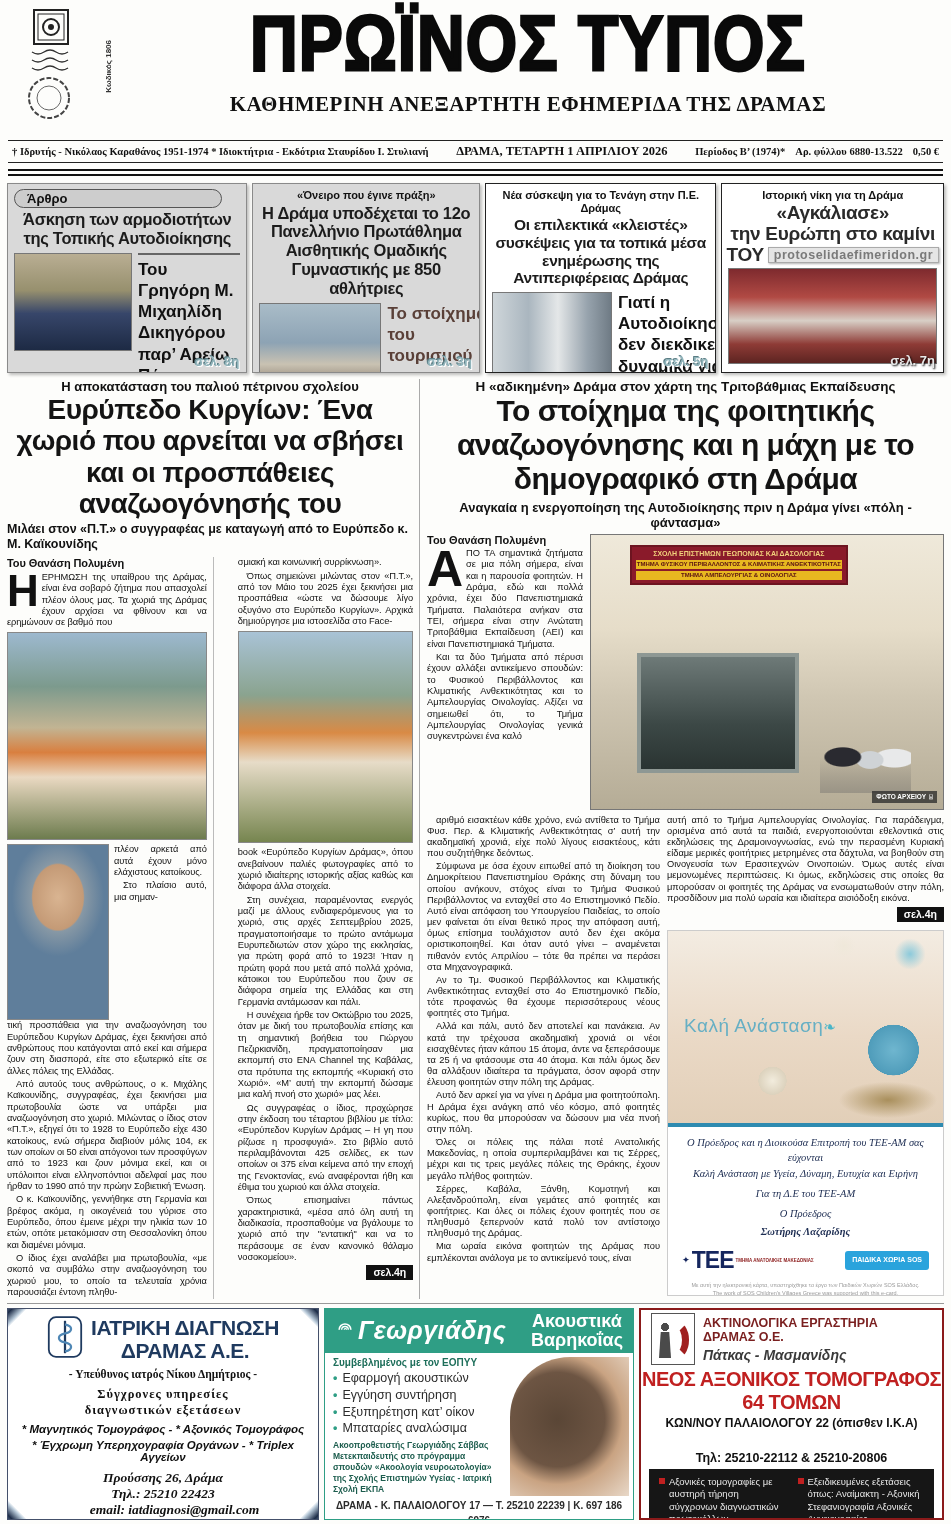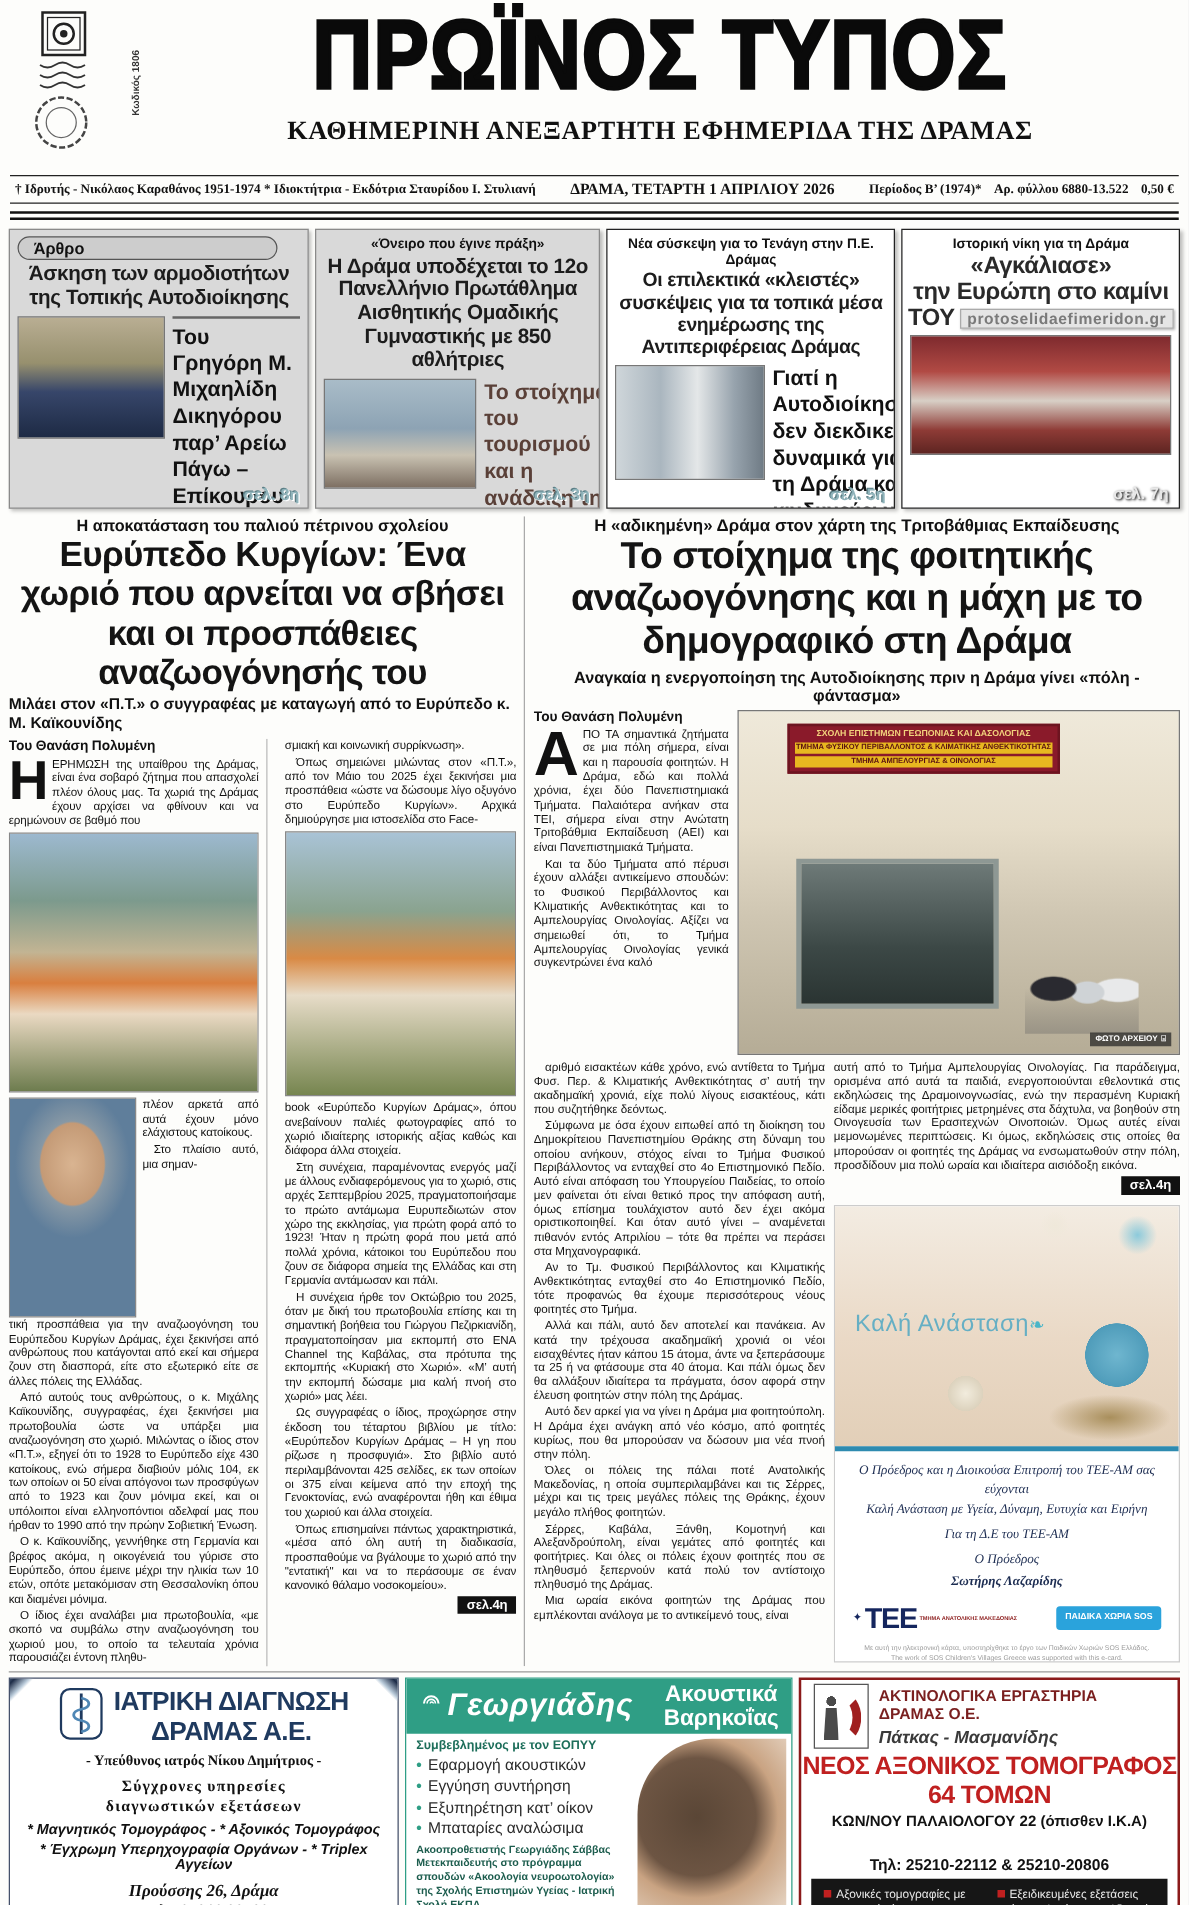--- a/index.html
+++ b/index.html
@@ -13,21 +13,21 @@
   .stamp-code { position:absolute; right:-2px; top:34px; writing-mode:vertical-rl; transform:rotate(180deg); font-size:8px; font-weight:bold; color:#333; }
   .mast { margin-left:105px; text-align:center; padding-top:4px; }
   .mast-title { font-size:66px; font-weight:bold; letter-spacing:1px; line-height:1.0; color:#0a0a0a; -webkit-text-stroke:2.5px #0a0a0a; transform:scaleY(1.18); transform-origin:top center; white-space:nowrap; }
   .mast-sub { font-family:"Liberation Serif", serif; font-weight:bold; font-size:21px; margin-top:22px; color:#111; letter-spacing:0.5px; }
   .infobar { position:absolute; left:8px; right:8px; top:140px; border-top:1.5px solid #222; border-bottom:1.5px solid #222; display:flex; align-items:center; gap:10px; padding:3px 4px; font-family:"Liberation Serif", serif; font-weight:bold; font-size:10.5px; white-space:nowrap; }
   .infobar .ctr { font-size:12.5px; }
   .infobar .sp { flex:1; }
   .dbl-rule { position:absolute; left:8px; right:8px; top:169px; height:7px; border-top:2.5px solid #111; border-bottom:2px solid #111; }
 
   
-  .teasers { display:flex; gap:5px; padding:0 7px; margin-top:5px; height:224px; }
+  .teasers { display:flex; gap:5px; padding:0 7px; margin-top:5px; height:190px; }
   .tbox { position:relative; overflow:hidden; padding:5px 6px; background:#d9d9d9; border:1px solid #8a8a8a; box-shadow:2px 2px 3px rgba(0,0,0,.25); }
   .tbox.white { background:#fff; border:1.5px solid #222; }
   .t1 { width:241px; } .t2 { width:228px; } .t3 { width:232px; } .t4 { width:223px; }
   .pill { background:#cdcdcd; border:1.5px solid #555; border-radius:11px; padding:1px 12px; font-weight:bold; font-size:13px; width:92%; }
   .t-kick { font-weight:bold; font-size:11px; text-align:center; line-height:1.15; }
   .t-title { font-weight:bold; font-size:16.5px; text-align:center; line-height:1.14; margin-top:2px; letter-spacing:-0.3px; color:#1c1c1c; }
   .t-title.sm { font-size:15.5px; }
   .t-bot { display:flex; gap:6px; margin-top:5px; }
   .t-photo { flex:none; border:1px solid #777; }
   .t-side { font-weight:bold; font-size:17px; line-height:1.25; }
@@ -52,21 +52,21 @@
   .artL { width:406px; flex:none; }
   .artR { flex:1; border-left:1px solid #aaa; margin-left:6px; padding-left:7px; overflow:hidden; }
   .kick { font-weight:bold; font-size:13px; text-align:center; }
   .kick2 { font-weight:bold; font-size:13.5px; text-align:center; }
   .hl1 { font-weight:bold; font-size:28px; line-height:1.12; text-align:center; letter-spacing:-0.5px; color:#141414; }
   .hl2 { font-weight:bold; font-size:30px; line-height:1.13; text-align:center; letter-spacing:-0.5px; color:#141414; }
   .sub1 { font-weight:bold; font-size:12.5px; line-height:1.2; margin-top:3px; }
   .sub2 { font-weight:bold; font-size:13px; text-align:center; margin-top:4px; }
   .cols { display:flex; margin-top:5px; height:768px; overflow:hidden; }
   .col { width:50%; font-size:9.3px; line-height:1.22; text-align:justify; letter-spacing:-0.1px; overflow:hidden; }
-  .col + .col { border-left:1px solid #bbb; margin-left:6px; padding-left:14px; }
+  .col + .col { border-left:1px solid #bbb; margin-left:6px; padding-left:24px; }
   .col p { margin-bottom:2px; text-indent:9px; }
   .col p.ni { text-indent:0; }
   .byline { font-weight:bold; font-size:11px; margin-bottom:1px; }
   .dcap { float:left; font-weight:bold; font-size:44px; line-height:0.78; padding:2px 3px 0 0; }
   .dcap2 { float:left; font-weight:bold; font-size:50px; line-height:0.78; padding:2px 3px 0 0; }
   .photo { border:1px solid #888; margin:4px 0; }
   .pv1 { height:208px; }
   .prow { display:flex; gap:5px; }
   .prt { flex:none; width:102px; height:176px; border:1px solid #888; }
   .prtside { flex:1; }

